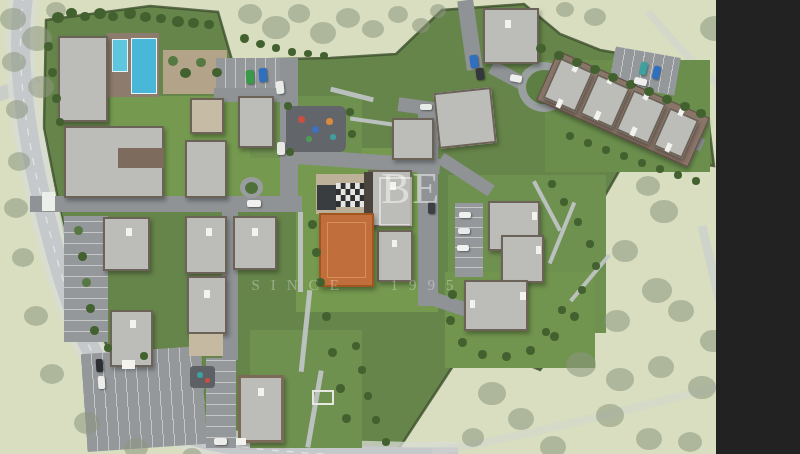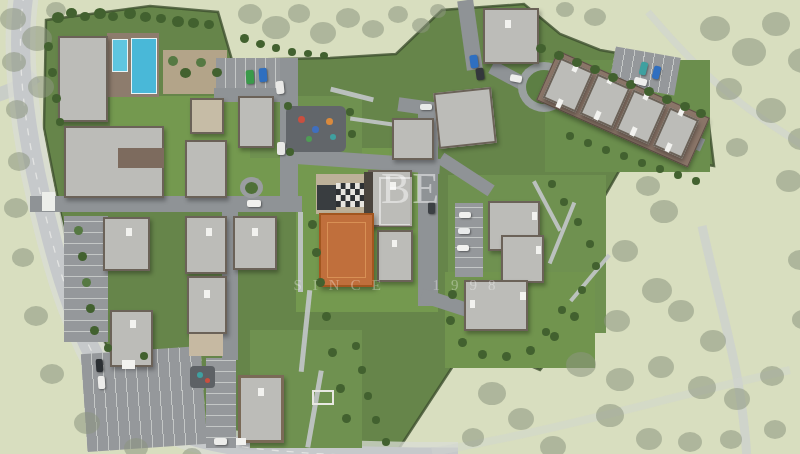--- a/index.html
+++ b/index.html
@@ -1,16 +1,16 @@
 <!DOCTYPE html>
 <html><head>
 <meta charset="utf-8">
 <style>
   html,body{margin:0;padding:0;background:#222;}
-  #canvas{position:relative;width:800px;height:454px;overflow:hidden;font-family:"Liberation Sans",sans-serif;}
+  #canvas{position:relative;width:716px;height:454px;overflow:hidden;font-family:"Liberation Sans",sans-serif;}
   #ground{position:absolute;left:0;top:0;z-index:1;}
   #features{position:absolute;inset:0;z-index:2;}
   .feat{position:absolute;box-sizing:border-box;}
   #watermark{position:absolute;inset:0;z-index:30;pointer-events:none;}
   .wm-title{position:absolute;left:0;right:0;top:241px;text-align:center;
     font-family:"Liberation Serif",serif;font-size:27px;font-weight:400;
     letter-spacing:5px;color:rgba(255,255,255,0.38);}
   .wm-sub{position:absolute;left:0;right:0;top:277px;text-align:center;
     font-family:"Liberation Serif",serif;font-size:15px;
     letter-spacing:11px;word-spacing:26px;color:rgba(255,255,255,0.33);}
@@ -301,16 +301,16 @@
       <div class="feat" style="left: 459px; top: 212px; width: 12px; height: 6px; background: rgb(240, 240, 238); border-radius: 2px; box-shadow: rgba(0, 0, 0, 0.4) 1px 1px 2px;"></div>
       <div class="feat" style="left: 458px; top: 228px; width: 12px; height: 6px; background: rgb(232, 234, 234); border-radius: 2px; box-shadow: rgba(0, 0, 0, 0.4) 1px 1px 2px;"></div>
       <div class="feat" style="left: 457px; top: 245px; width: 12px; height: 6px; background: rgb(242, 242, 240); border-radius: 2px; box-shadow: rgba(0, 0, 0, 0.4) 1px 1px 2px;"></div>
       <div class="feat" style="left: 420px; top: 104px; width: 12px; height: 6px; background: rgb(232, 234, 232); border-radius: 2px; box-shadow: rgba(0, 0, 0, 0.4) 1px 1px 2px;"></div>
       <div class="feat" style="left: 428px; top: 202px; width: 7px; height: 12px; background: rgb(60, 64, 68); border-radius: 2px; box-shadow: rgba(0, 0, 0, 0.4) 1px 1px 2px;"></div>
     </div>
 
   <div id="watermark">
     <div class="wm-logo-frame"></div>
     <div class="wm-logo">BE</div>
-    <div class="wm-sub">SINCE 1998</div>
+    <div class="wm-sub">SINCE 1995</div>
   </div>
 
 </div>
 
 </body></html>

